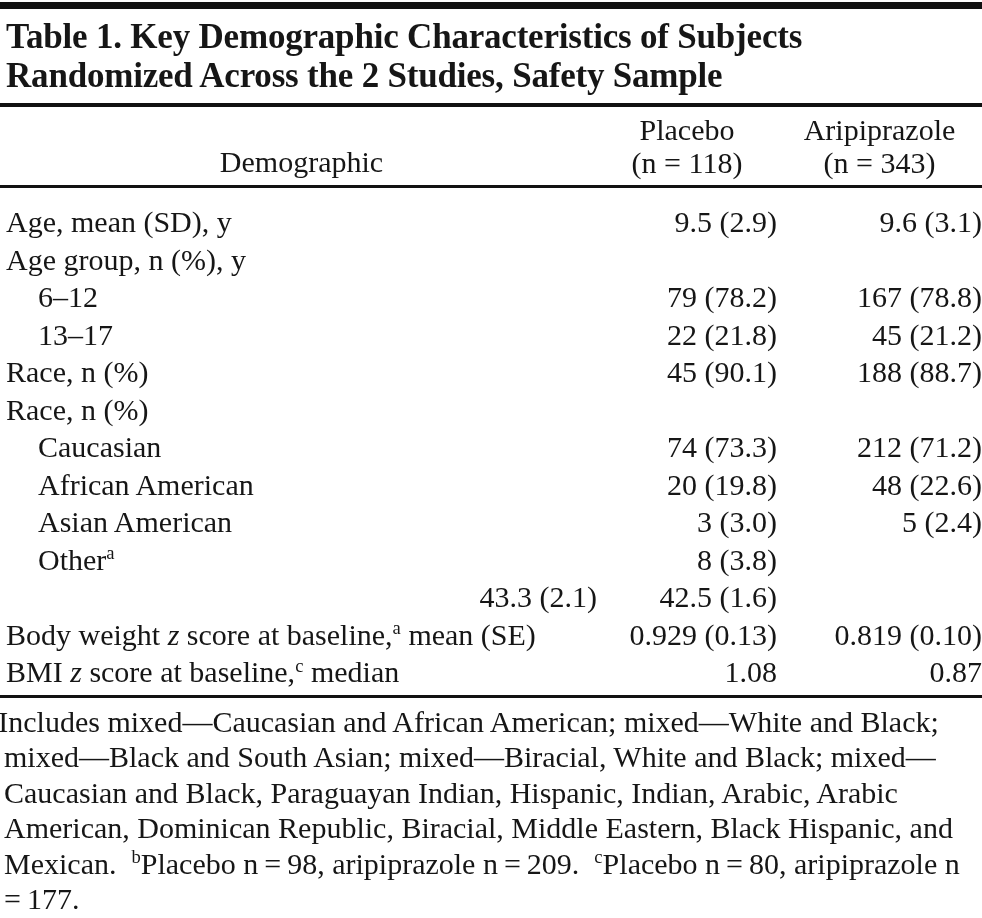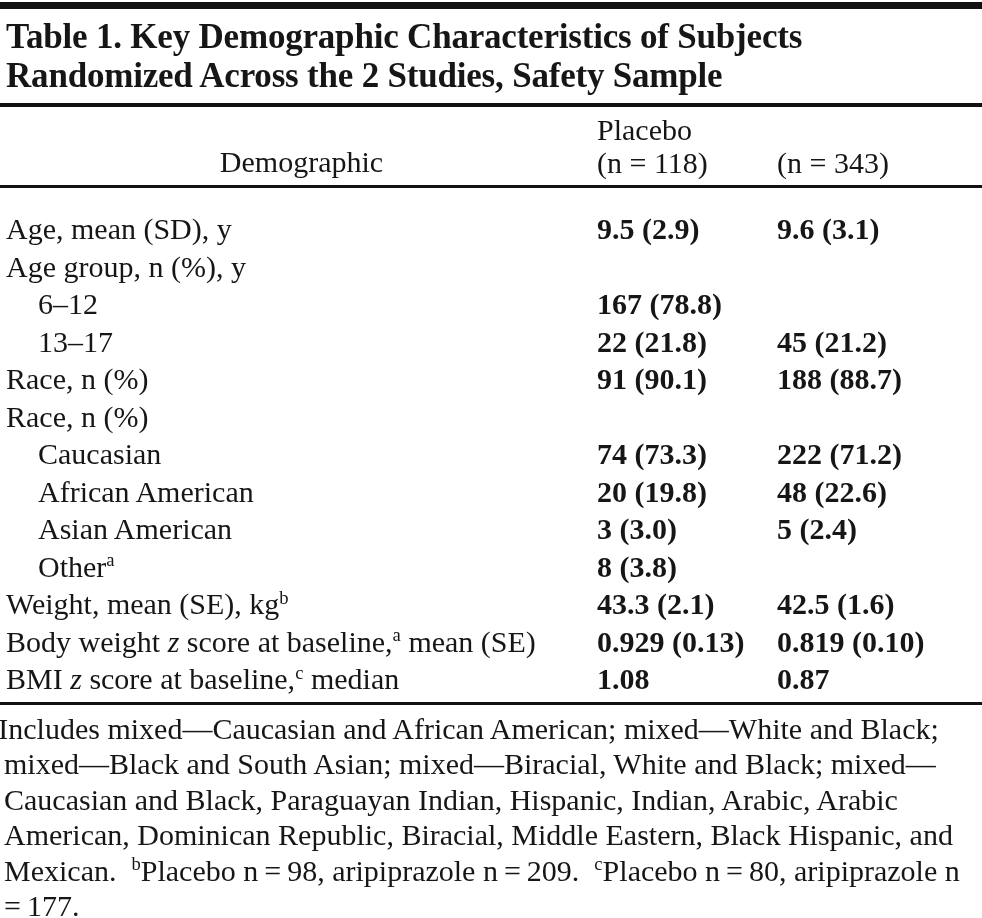--- a/index.html
+++ b/index.html
@@ -36,36 +36,36 @@
   }
 
   .hdr {
     display: grid;
     grid-template-columns: 1fr 180px 205px;
     padding: 6px 0 6px 6px;
     align-items: end;
     font-size: 30px;
     line-height: 33px;
   }
-  .hdr .hcol { }
+  .hdr .hcol { text-align: center; }
   .hdr .hlabel { text-align: center; padding-bottom: 1px; }
 
   .tbody {
-    padding: 22px 0 4px 6px;
+    padding: 15px 0 4px 6px;
     font-size: 30px;
   }
   .trow {
     display: grid;
     grid-template-columns: 1fr 180px 205px;
     line-height: 37.5px;
     min-height: 37.5px;
   }
   .cell.label { text-align: left; white-space: nowrap; }
   .cell.label.indent { padding-left: 32px; }
-  .cell.val { text-align: left; white-space: nowrap; font-weight: bold; }
+  .cell.val { text-align: right; white-space: nowrap; }
 
   sup {
     font-size: 0.62em;
     line-height: 0;
     vertical-align: baseline;
     position: relative;
     top: -0.55em;
   }
   i { font-style: italic; }
 
@@ -90,77 +90,78 @@
 
   <div class="rule medium"></div>
 
   <div class="hdr">
     <div class="hlabel">Demographic</div>
     <div class="hcol">
       <div>Placebo</div>
       <div>(n = 118)</div>
     </div>
     <div class="hcol">
+      <div>Aripiprazole</div>
       <div>(n = 343)</div>
     </div>
   </div>
 
   <div class="rule thin"></div>
 
   <div class="tbody">
       <div class="trow">
         <div class="cell label">Age, mean (SD), y</div>
         <div class="cell val">9.5 (2.9)</div>
         <div class="cell val">9.6 (3.1)</div>
       </div>
       <div class="trow">
         <div class="cell label">Age group, n (%), y</div>
         <div class="cell val"></div>
         <div class="cell val"></div>
       </div>
       <div class="trow">
         <div class="cell label indent">6–12</div>
+        <div class="cell val">79 (78.2)</div>
         <div class="cell val">167 (78.8)</div>
       </div>
       <div class="trow">
         <div class="cell label indent">13–17</div>
         <div class="cell val">22 (21.8)</div>
         <div class="cell val">45 (21.2)</div>
       </div>
       <div class="trow">
         <div class="cell label">Race, n (%)</div>
-        <div class="cell val">91 (90.1)</div>
+        <div class="cell val">45 (90.1)</div>
         <div class="cell val">188 (88.7)</div>
       </div>
       <div class="trow">
         <div class="cell label">Race, n (%)</div>
         <div class="cell val"></div>
         <div class="cell val"></div>
       </div>
       <div class="trow">
         <div class="cell label indent">Caucasian</div>
         <div class="cell val">74 (73.3)</div>
-        <div class="cell val">222 (71.2)</div>
+        <div class="cell val">212 (71.2)</div>
       </div>
       <div class="trow">
         <div class="cell label indent">African American</div>
         <div class="cell val">20 (19.8)</div>
         <div class="cell val">48 (22.6)</div>
       </div>
       <div class="trow">
         <div class="cell label indent">Asian American</div>
         <div class="cell val">3 (3.0)</div>
         <div class="cell val">5 (2.4)</div>
       </div>
       <div class="trow">
         <div class="cell label indent">Other<sup>a</sup></div>
         <div class="cell val">8 (3.8)</div>
       </div>
       <div class="trow">
-        <div class="cell label">Weight, mean (SE), kg<sup>b</sup></div>
         <div class="cell val">43.3 (2.1)</div>
         <div class="cell val">42.5 (1.6)</div>
       </div>
       <div class="trow">
         <div class="cell label">Body weight <i>z</i> score at baseline,<sup>a</sup> mean (SE)</div>
         <div class="cell val">0.929 (0.13)</div>
         <div class="cell val">0.819 (0.10)</div>
       </div>
       <div class="trow">
         <div class="cell label">BMI <i>z</i> score at baseline,<sup>c</sup> median</div>

